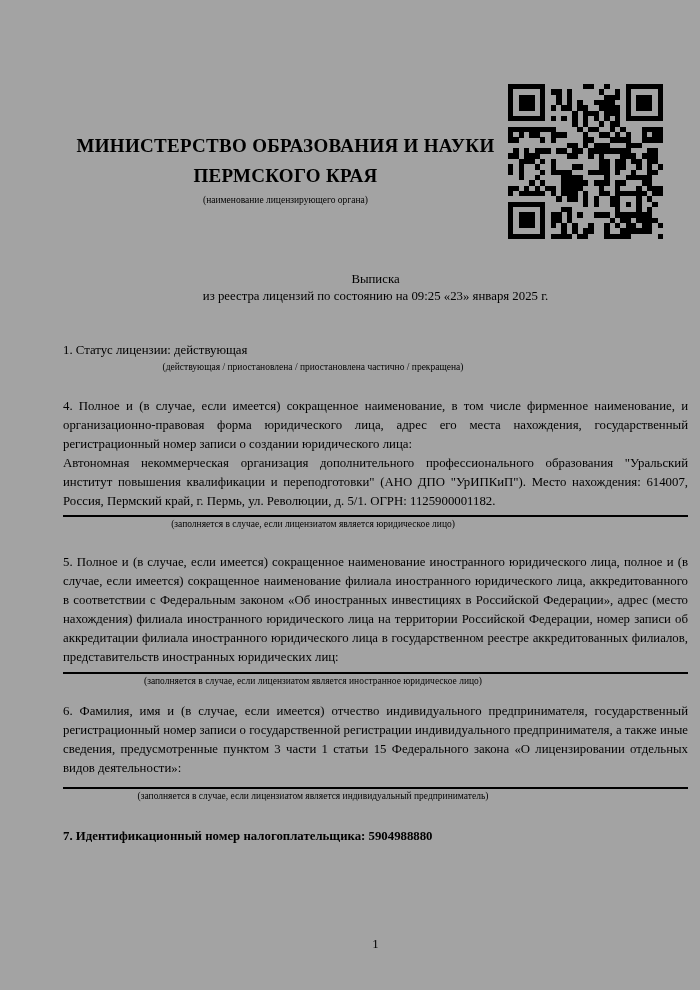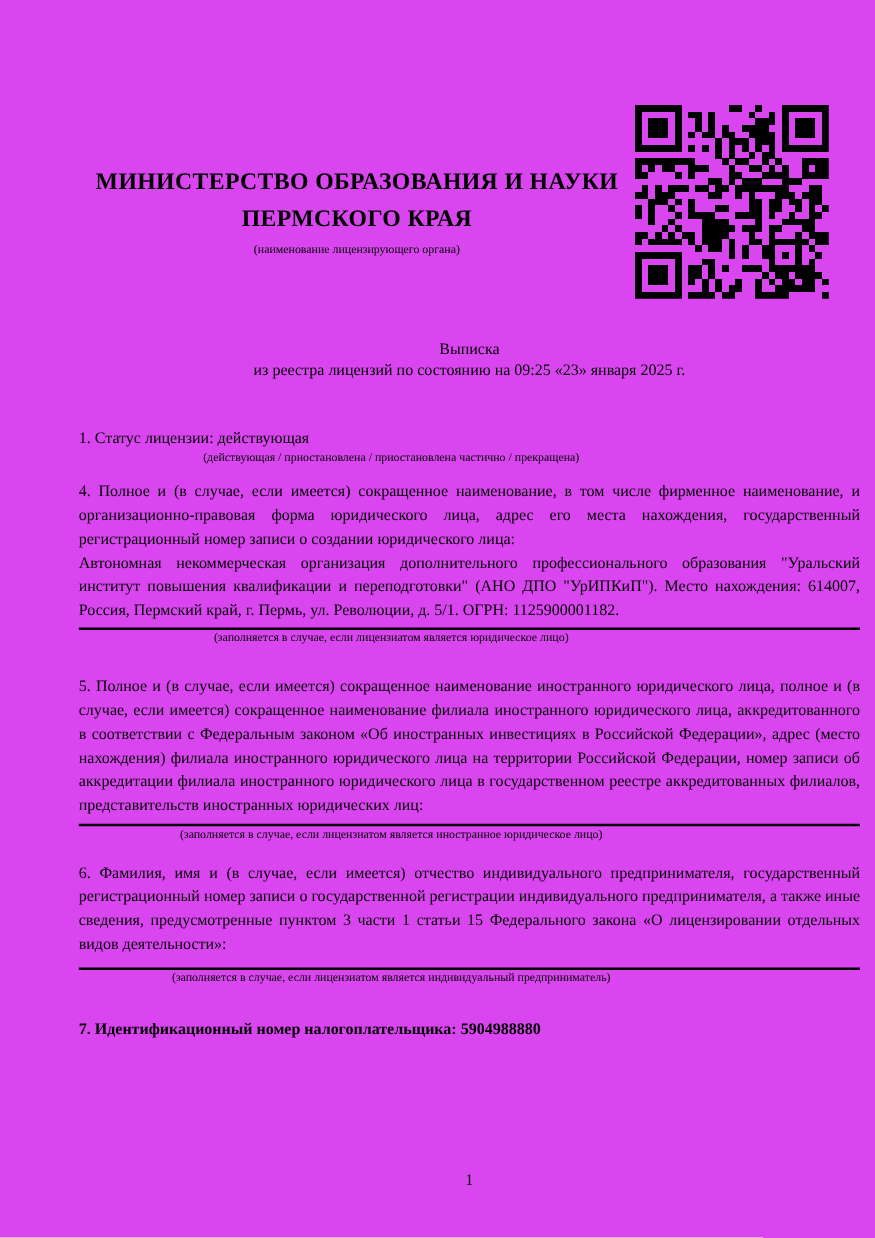--- a/index.html
+++ b/index.html
@@ -2,21 +2,21 @@
 <html><head>
 <meta charset="utf-8">
 <style>
   html,body{margin:0;padding:0;background:#ffffff;}
   body{
     width:700px;height:990px;
     font-family:"Liberation Serif","DejaVu Serif",serif;
     color:#000;
     -webkit-font-smoothing:antialiased;
   }
-  .page{position:relative;width:700px;height:990px;overflow:hidden;background:#d946ef;}
+  .page{position:relative;width:700px;height:990px;overflow:hidden;background:#a3a3a3;}
   .content{position:relative;padding:0 12px 0 63px;}
 
   
   .header{position:relative;margin-top:84px;min-height:155px;}
   .header-text{width:445px;text-align:center;padding-top:47px;}
   .title-line{font-weight:bold;font-size:19px;line-height:30px;letter-spacing:.3px;}
   .header-note{font-size:9.5px;line-height:13px;margin-top:3px;}
   .qr-box{position:absolute;top:0;right:25px;width:155px;height:155px;}
   .qr-box svg{display:block;width:155px;height:155px;shape-rendering:crispEdges;}
 
@@ -26,21 +26,21 @@
   
   .item{font-size:12.8px;line-height:19px;}
   .para{margin:0;text-align:justify;}
   .line{margin:0;}
   .note{font-size:9.5px;line-height:13px;width:500px;text-align:center;margin:1px 0 0 0;}
   .rule{border:none;border-top:2px solid #000;margin:4px 0 0 0;height:0;}
 
   .item-1{margin-top:36px;font-family:Liberation Serif, serif;}
   .item-2{margin-top:20px;}
   .item-3{margin-top:14px;}
-  .item-4{margin-top:10px;}
+  .item-4{margin-top:23px;}
   .item-4 .rule{margin-top:4px;}
   .item-5{margin-top:22px;}
   .item-5 .rule{margin-top:5px;}
   .item-6{margin-top:14px;}
   .item-6 .rule{margin-top:9px;}
   .item-7{margin-top:24px;font-weight:bold;}
 
   .page-footer{position:absolute;bottom:38px;left:63px;width:625px;text-align:center;font-size:12.8px;}
 </style>
 </head>

